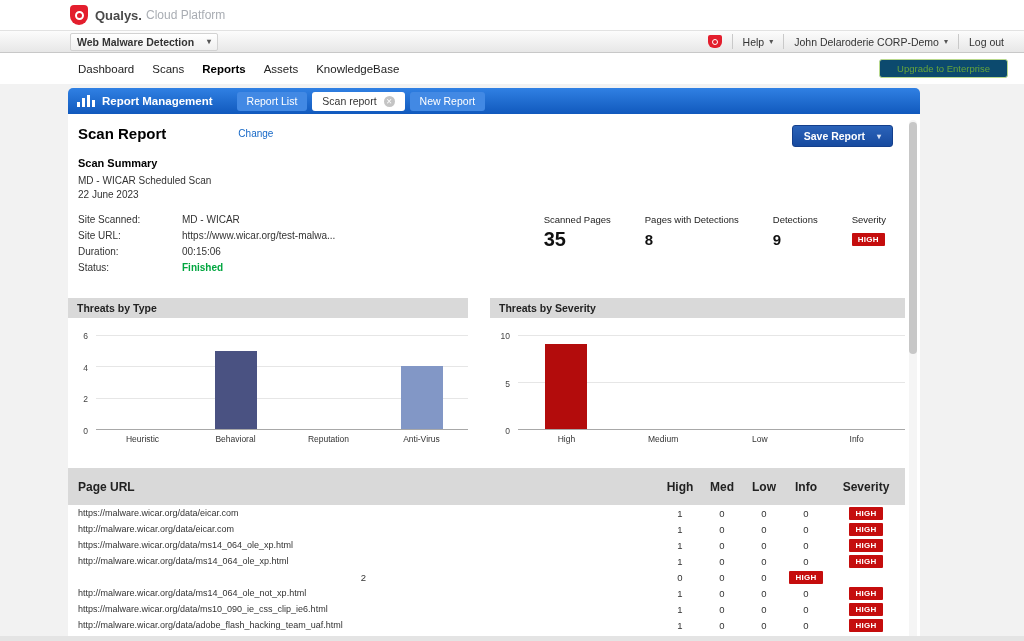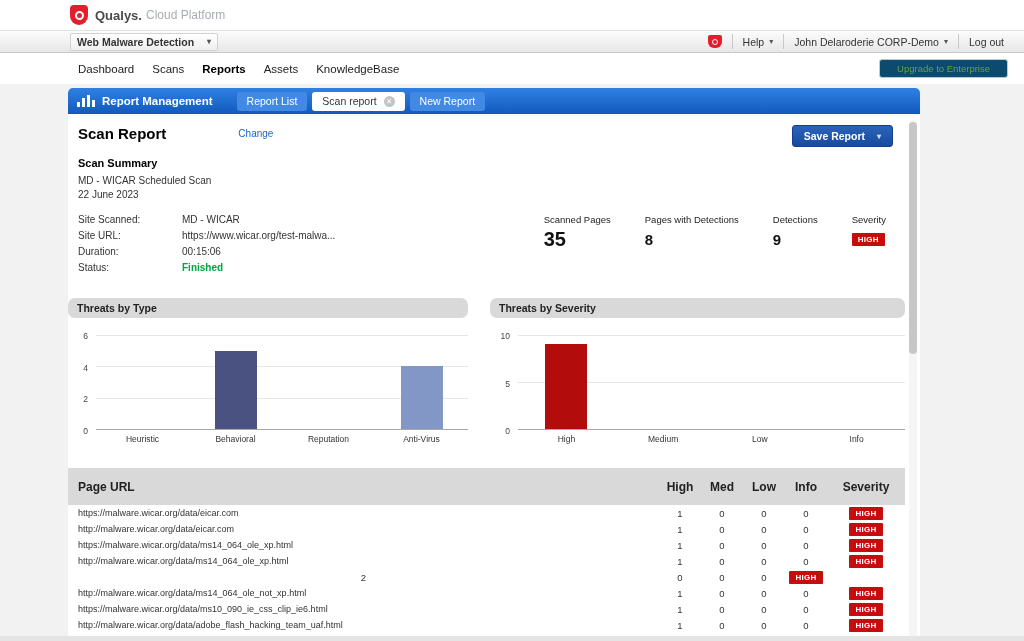--- a/index.html
+++ b/index.html
@@ -68,21 +68,21 @@
   .stat{display:flex;flex-direction:column;align-items:flex-start;}
   .stat-label{font-size:9.5px;color:#222;}
   .stat-value{font-weight:bold;color:#111;margin-top:6px;font-size:15px;}
   .stat-value.xl{font-size:20px;margin-top:3px;}
   .stat .badge-high{margin-top:8px;}
 
   
   .charts{display:flex;gap:22px;margin:20px 15px 0 0;}
   .chart-left{flex:0 0 400px;}
   .chart-right{flex:1;}
-  .section-header{background:#d9d9d9;color:#222;font-size:10.5px;font-weight:bold;padding:4px 9px;border-radius:7px;}
+  .section-header{background:#d9d9d9;color:#222;font-size:10.5px;font-weight:bold;padding:4px 9px;}
   .plot-wrap{display:flex;margin-top:17px;}
   .y-axis{width:28px;position:relative;height:95px;}
   .ytick{position:absolute;left:0;right:8px;text-align:right;font-size:8.5px;color:#444;}
   .plot{position:relative;flex:1;height:95px;border-bottom:1px solid #a8a8a8;display:flex;}
   .gridline{position:absolute;left:0;right:0;height:1px;background:#e6e6e6;}
   .slot{flex:1;display:flex;justify-content:center;align-items:flex-end;position:relative;z-index:1;}
   .bar{width:42px;}
   .x-labels{display:flex;margin:4px 0 0 28px;}
   .x-label{flex:1;text-align:center;font-size:8.5px;color:#333;}
 

